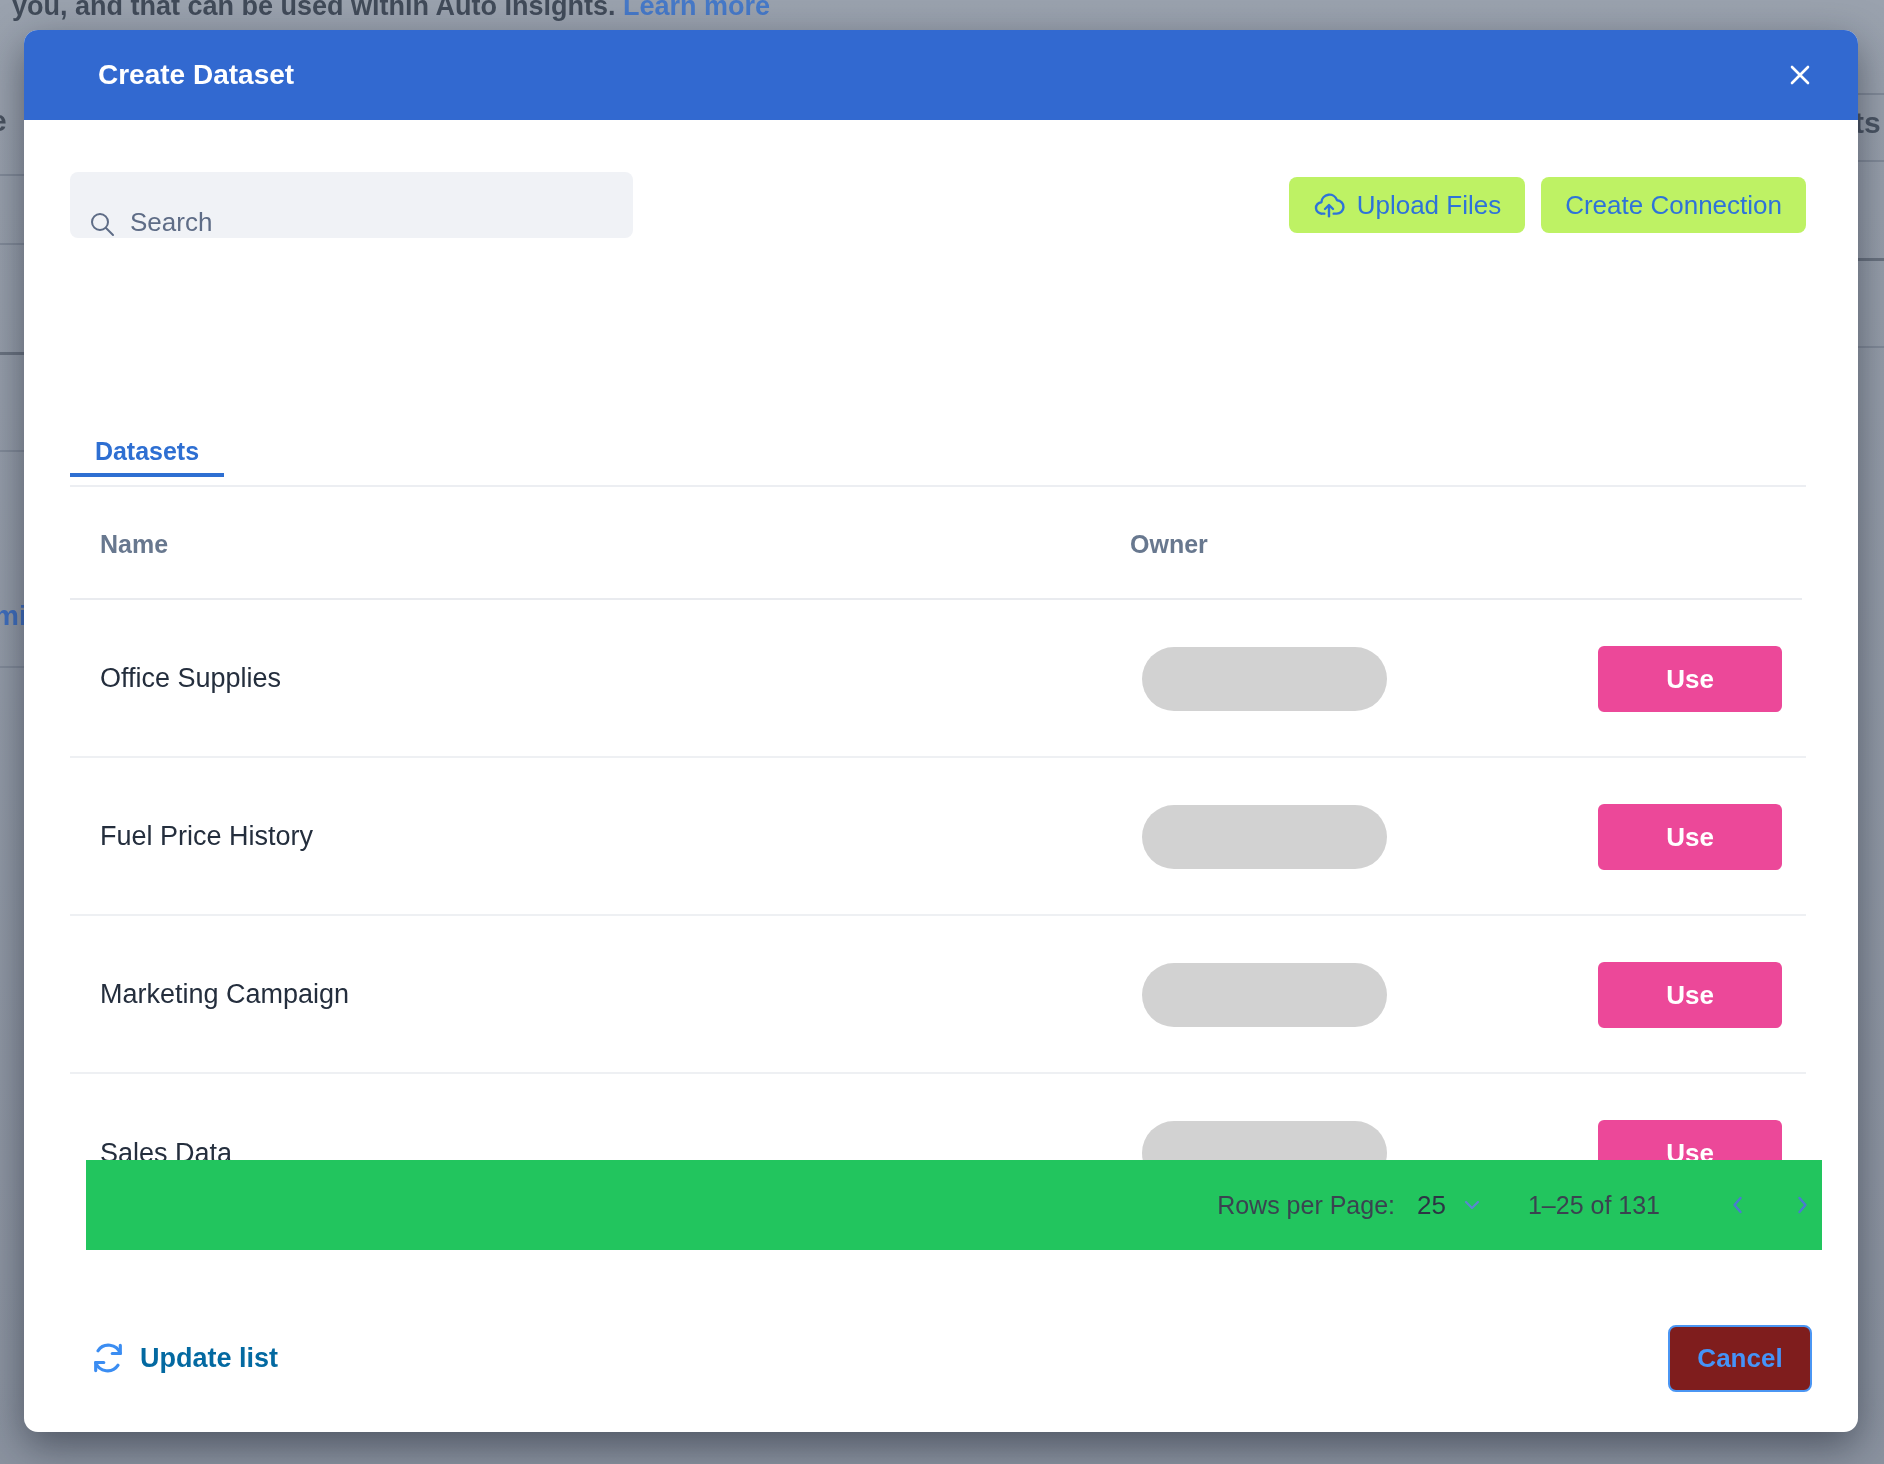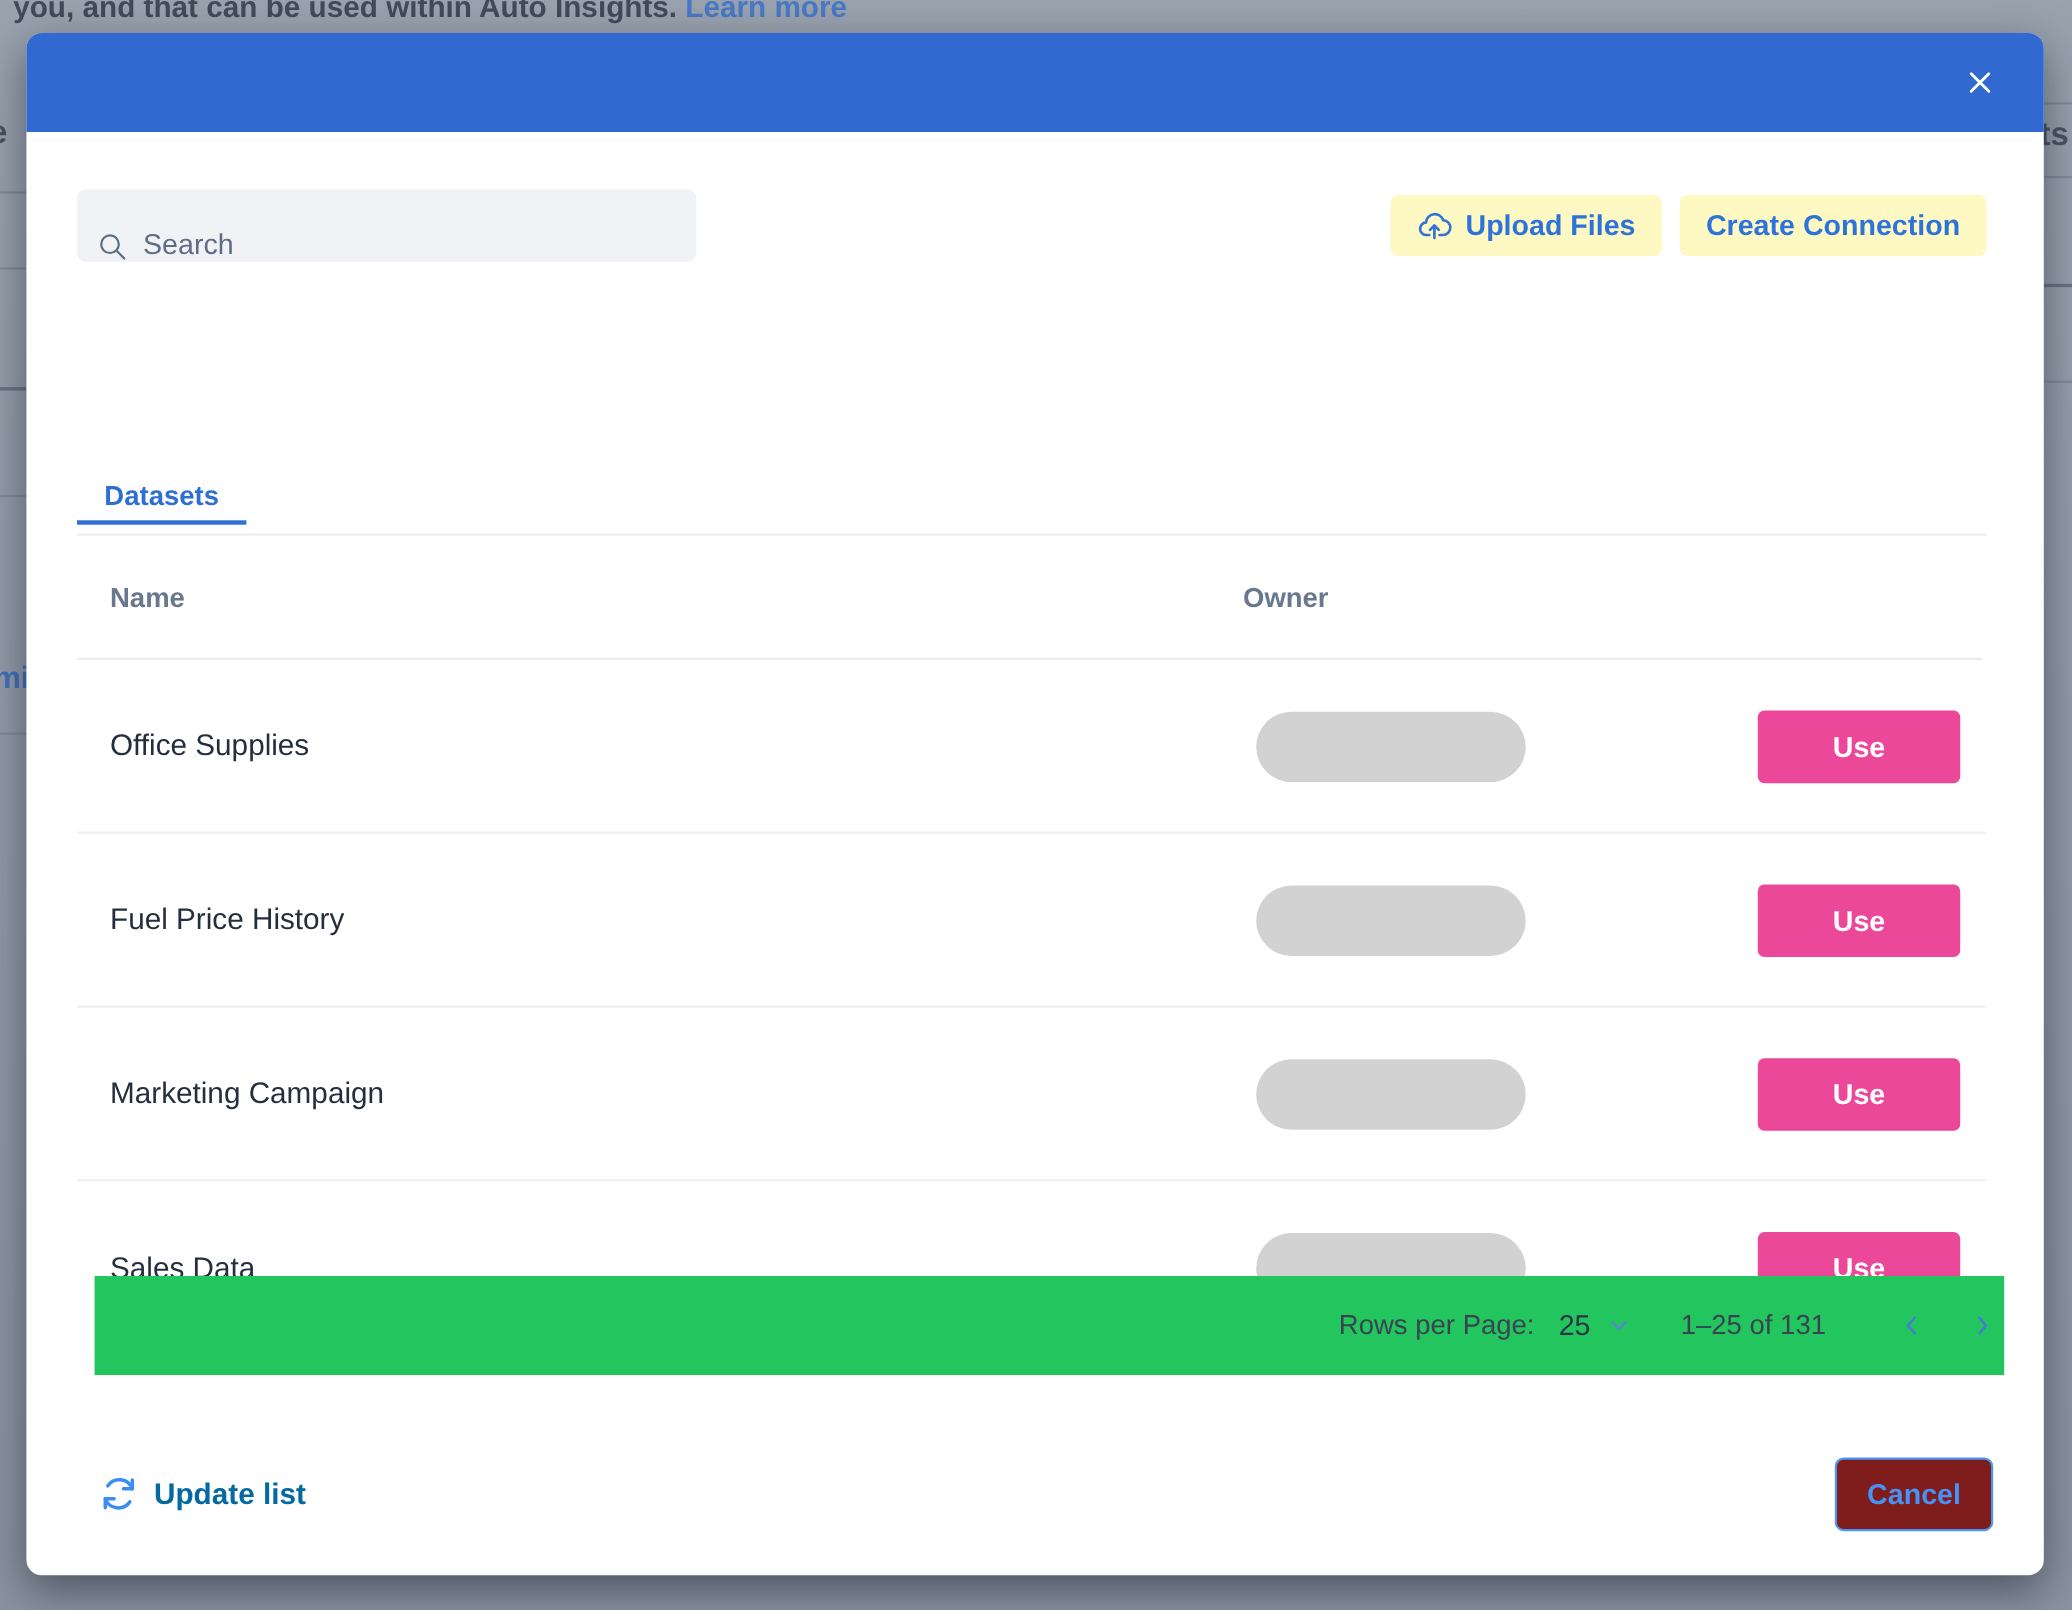--- a/index.html
+++ b/index.html
@@ -38,22 +38,22 @@
     display:flex; align-items:flex-end; padding:0 18px;
   }
   .search-box input {
     flex:1; border:none; background:transparent; outline:none;
     font-size:26px; color:#3a4656; margin-left:14px;
     font-family:"Liberation Sans","DejaVu Sans",sans-serif;
   }
   .search-box input::placeholder { color:#5e6c86; opacity:1; }
   .toolbar-spacer { flex:1; }
   .light-btn {
-    height:56px; border:none; border-radius:8px; background:#fef9c3;
-    color:#2e73d9; font-size:26px; font-weight:700; cursor:pointer;
+    height:56px; border:none; border-radius:8px; background:#bef264;
+    color:#2e73d9; font-size:26px; font-weight:400; cursor:pointer;
     display:flex; align-items:center; justify-content:center; padding:0 24px;
     font-family:"Liberation Sans","DejaVu Sans",sans-serif;
   }
   .light-btn + .light-btn { margin-left:16px; }
   .light-btn .icn { margin-right:12px; display:flex; }
 
   
   .description { position:absolute; left:46px; top:256px; width:1430px; font-size:26.5px; line-height:44px; color:#2b3547; }
 
   
@@ -132,20 +132,21 @@
 <div class="bg-line" style="left:0; top:450px; width:24px;"></div>
 <div class="bg-line" style="left:0; top:666px; width:24px;"></div>
 <div class="bg-line" style="left:1858px; top:93px; width:26px;"></div>
 <div class="bg-line" style="left:1858px; top:160px; width:26px;"></div>
 <div class="bg-line dark" style="left:1858px; top:258px; width:26px;"></div>
 <div class="bg-line" style="left:1858px; top:346px; width:26px;"></div>
 
 <div class="modal">
 
   <div class="modal-header">
+    <div class="modal-title">Create Dataset</div>
     <button class="close-btn">
       <span style="display:flex;">
         <svg width="28" height="28" viewBox="0 0 28 28">
             <path d="M6 6 L22 22 M22 6 L6 22" stroke="#ffffff" stroke-width="2.6" stroke-linecap="round"></path>
           </svg>
       </span>
     </button>
   </div>
 
   <div class="toolbar">

